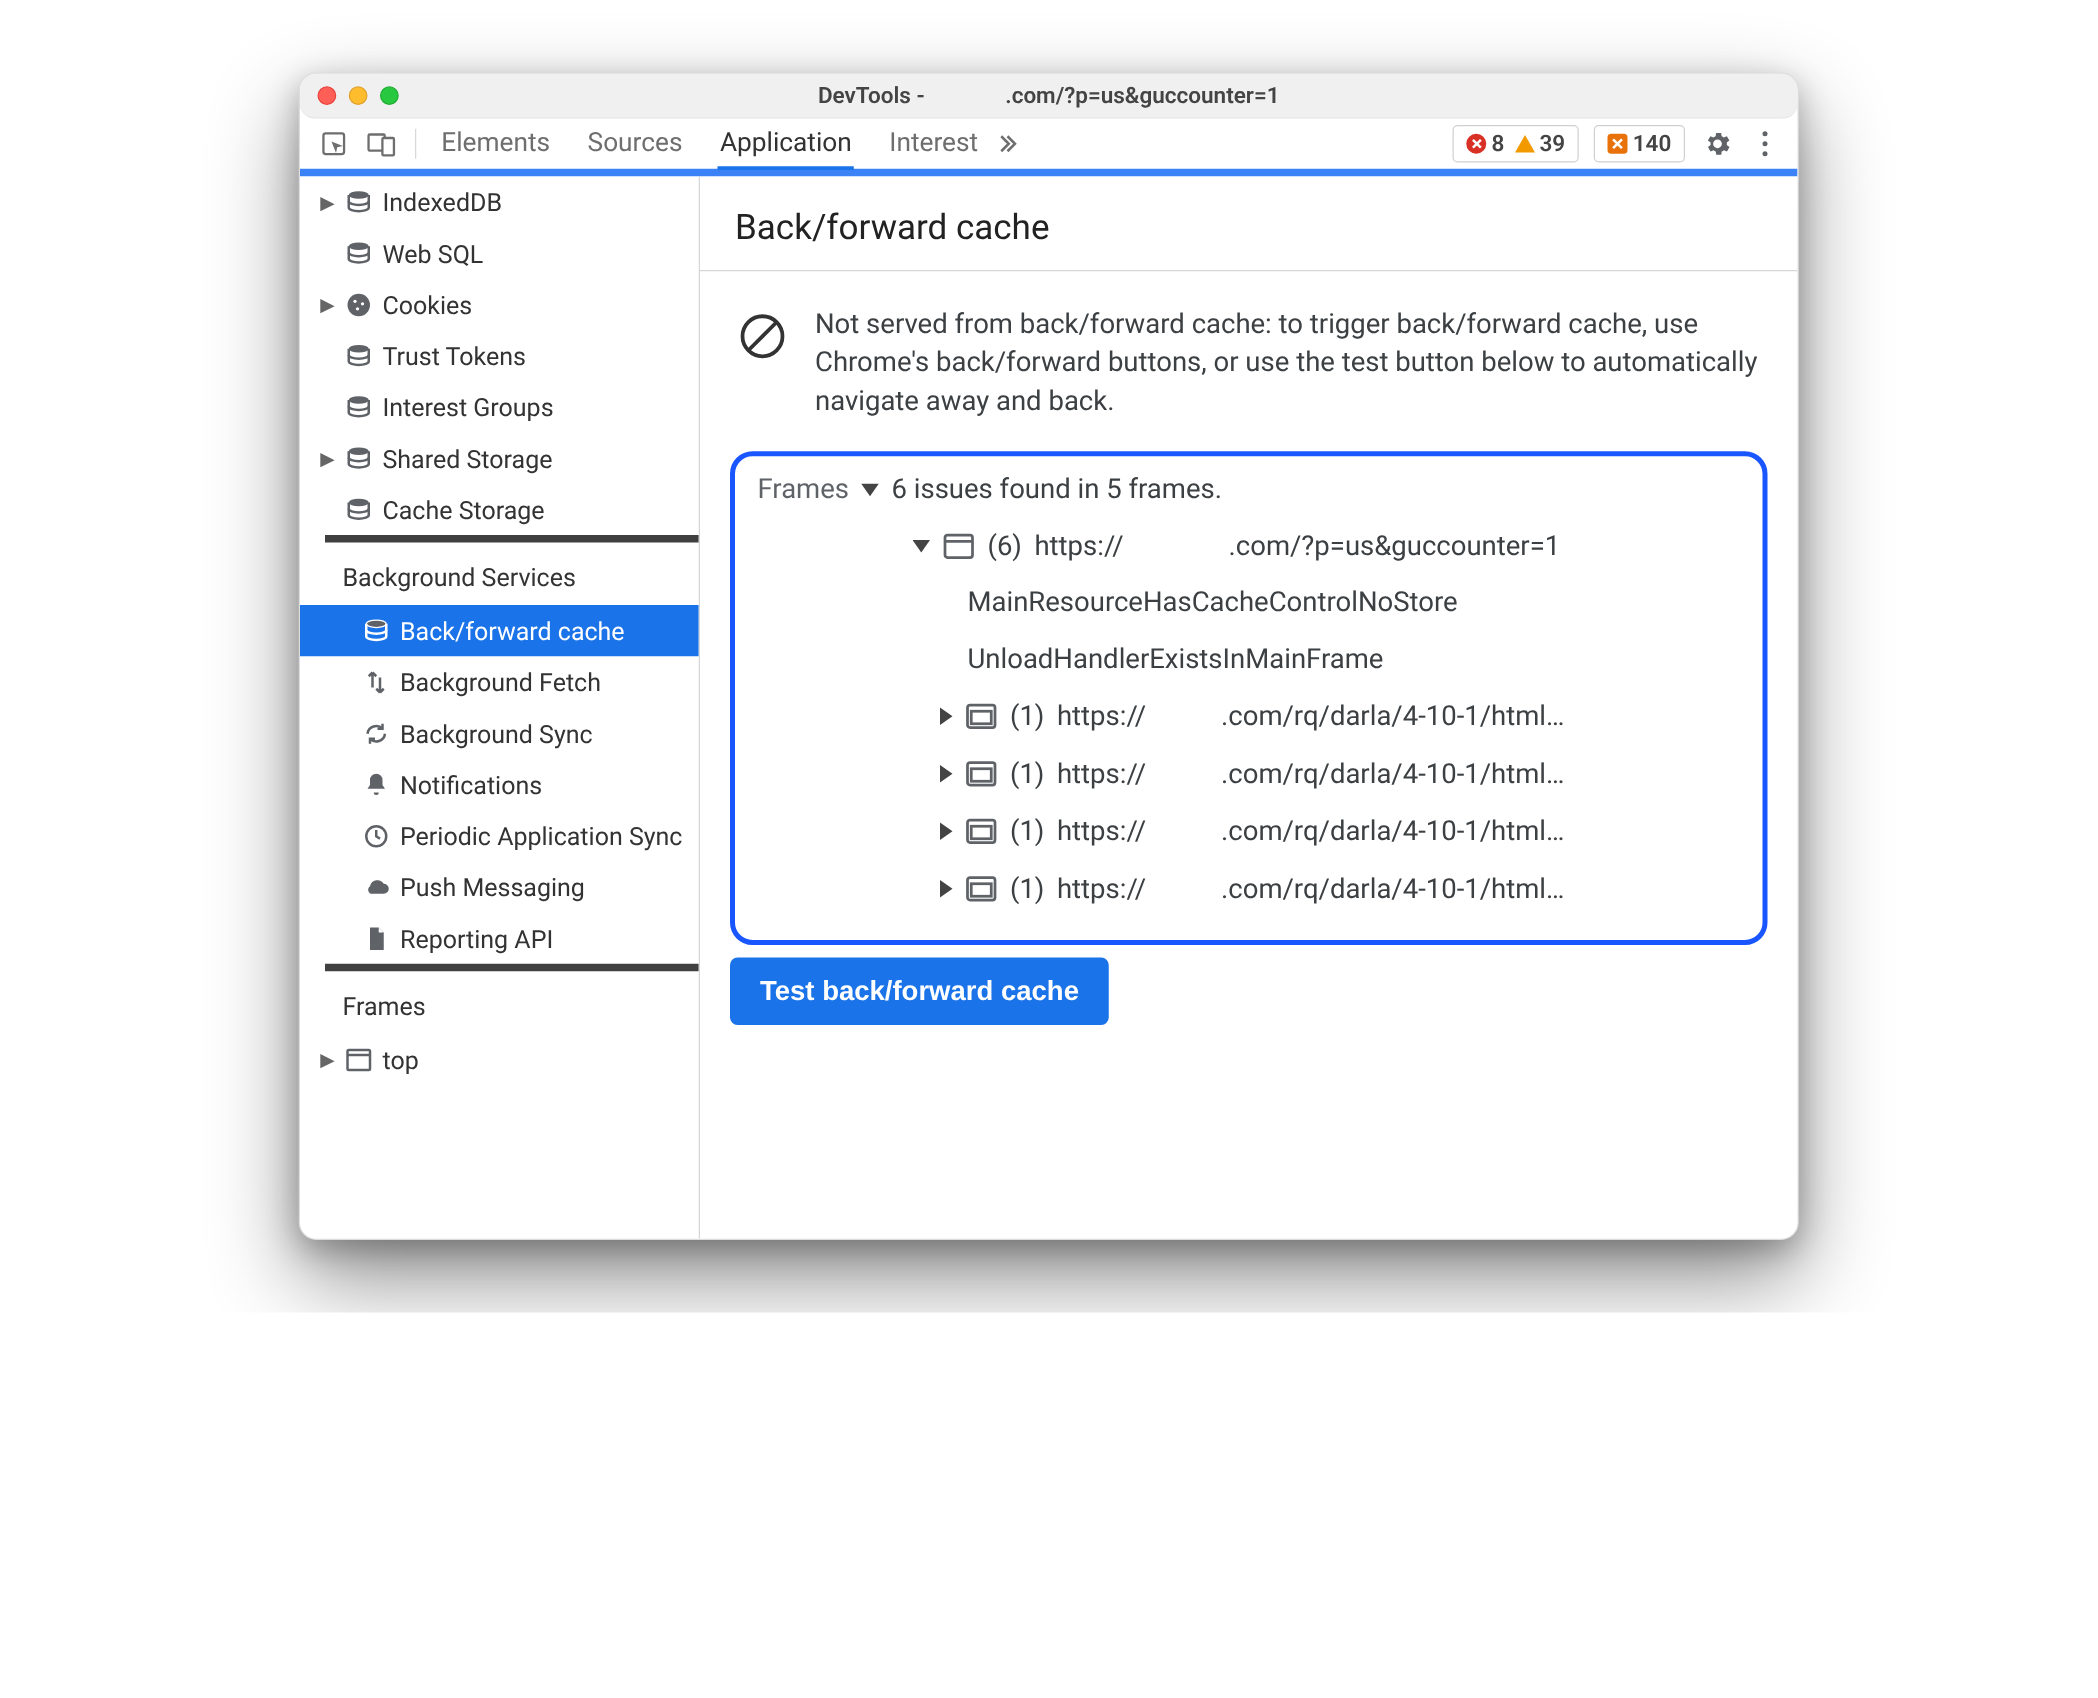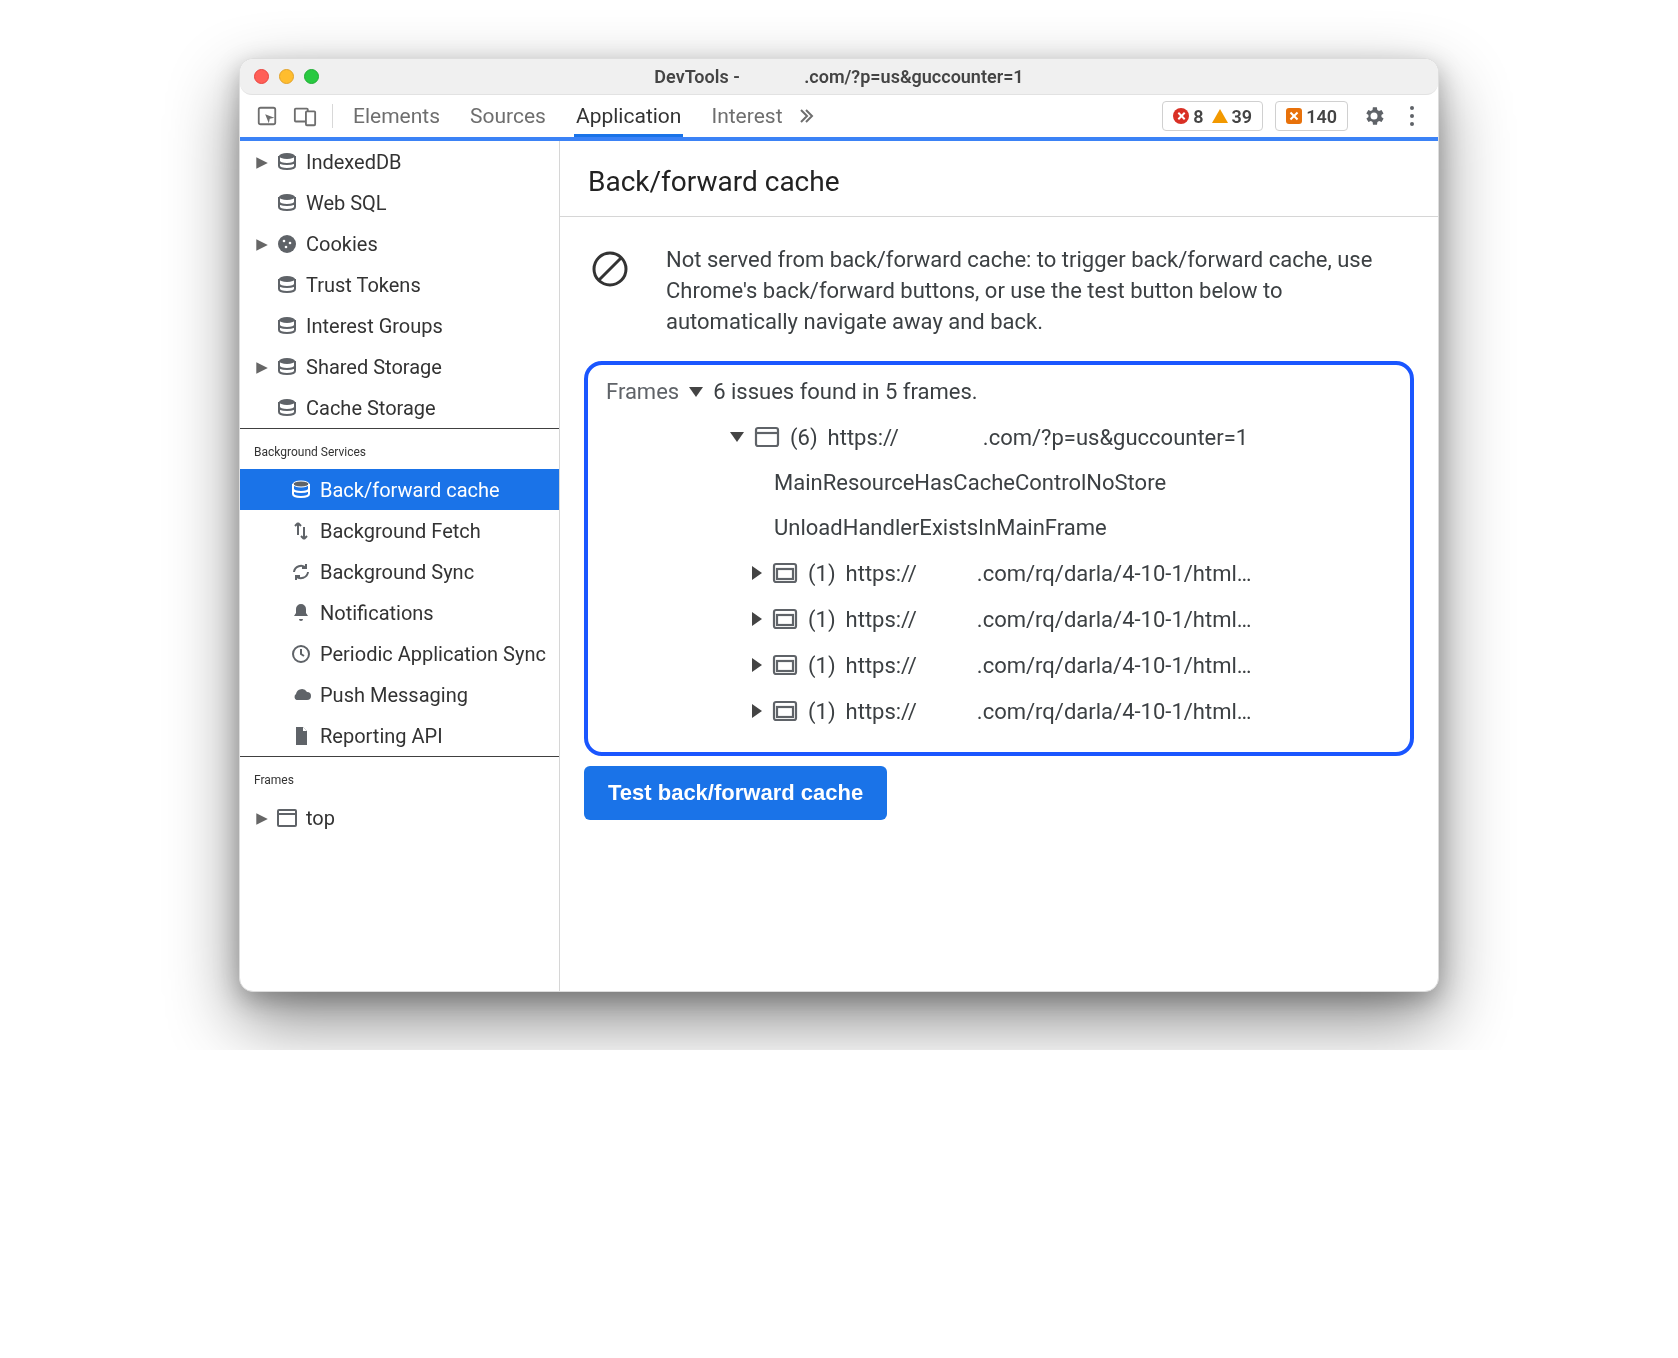--- a/index.html
+++ b/index.html
@@ -45,21 +45,21 @@
     color: #444;
   }
   .titlebar .title .t1 { font-weight: 600; }
   .titlebar .title .t2 { font-weight: 600; margin-left: 60px; }
 
   
   .tabbar {
     height: 46px;
     display: flex;
     align-items: center;
-    border-bottom: 4px solid #3b82f6;
+    border-bottom: 6px solid #3b82f6;
     padding: 0 10px;
     gap: 4px;
   }
   .tabbar .ic-btn {
     width: 34px; height: 34px; display:flex; align-items:center; justify-content:center;
     color: #6e6e6e;
   }
   .vdiv { width:1px; height: 24px; background:#d8d8d8; margin:0 6px; }
   .tabs { display:flex; gap: 26px; margin-left: 8px; }
   .tab {
@@ -94,30 +94,30 @@
   .body { display:flex; height: 850px; }
   .sidebar { width: 320px; border-right:1px solid #d6d6d6; overflow:hidden; }
   .tree ul { list-style:none; margin:0; padding:0; }
   .tree li { display:flex; align-items:center; height:41px; font-size:20px; color:#333; padding-left: 14px; gap:6px; cursor:default; white-space:nowrap; }
   .tree li .tw { width:16px; text-align:center; color:#666; font-size:15px; }
   .tree li .ic { width:24px; text-align:center; color:#5f6368; }
   .tree li.indent { padding-left: 28px; }
   .tree li.selected { background:#1a73e8; color:#fff; }
   .tree li.selected .ic, .tree li.selected .tw { color:#fff; }
   .tree .section {
-    font-size:12px; color:#333; padding: 16px 14px 10px; border-top:1px solid #404040;
+    font-size:20px; color:#333; padding: 16px 14px 10px; border-top:6px solid #404040;margin-left:20px;
   }
   .tree .section:first-child { border-top:none; }
   svg { display:block; }
 
   
   .main { flex:1; overflow:auto; }
   .page-title { font-size:28px; color:#222; padding: 24px 28px 18px; border-bottom:1px solid #d6d6d6; }
   .content { padding: 18px 24px 24px; }
-  .banner { display:flex; gap:36px; align-items:flex-start; padding: 10px 6px 24px; }
+  .banner { display:flex; gap:22px; align-items:flex-start; padding: 10px 6px 24px; }
   .ban-icon { width:40px; color:#333; flex-shrink:0; margin-top:4px; }
   .ban-text { font-size:22px; color:#3c4043; line-height:1.4; }
   .url-line { font-size:22px; color:#3c4043; padding: 4px 2px 14px; }
   .url-line .lbl { color:#5f6368; }
   .url-line .redact { display:inline-block; width:90px; }
 
   .frames-box {
     border: 4px solid #1a56ff; border-radius: 18px; padding: 14px 18px 18px;
   }
   .frames-hdr { font-size:22px; color:#3c4043; display:flex; align-items:center; gap:10px; }

